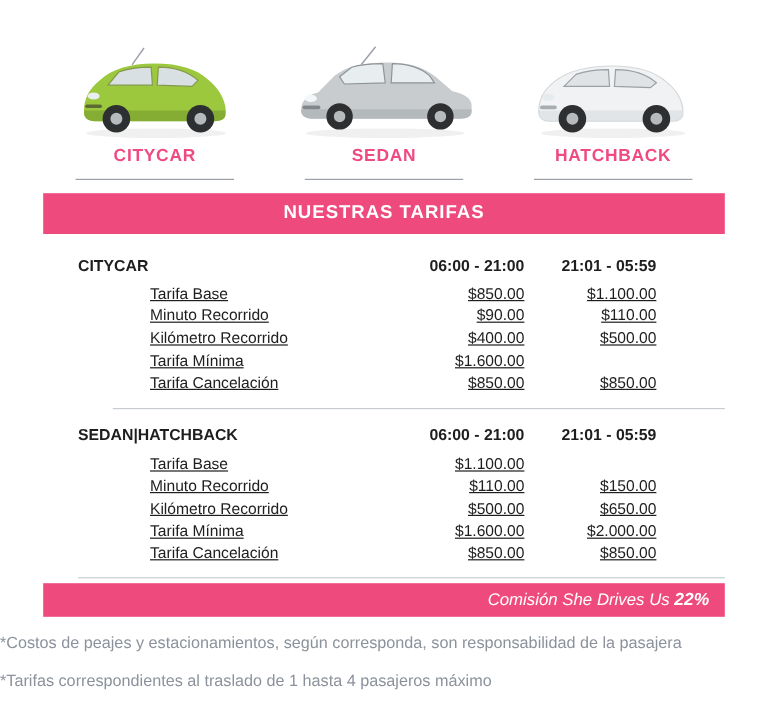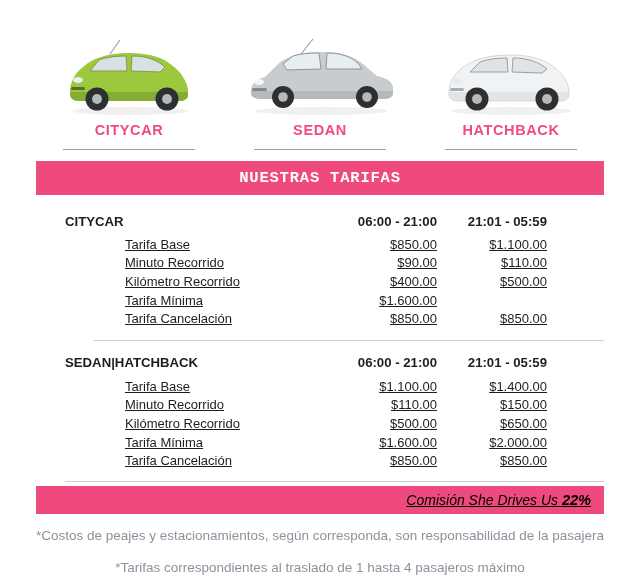--- a/index.html
+++ b/index.html
@@ -33,21 +33,21 @@
     color:var(--label-pink);
     font-weight:bold;font-size:14.5px;letter-spacing:0.6px;
   }
   .label-underline{
     height:0;border-bottom:1px solid #9aa0a6;
     width:132px;margin:11px auto 0 auto;
   }
   
   .banner{
     margin:11px 36px 0 36px;height:34px;background:var(--pink);
-    display:flex;align-items:center;justify-content:center;font-family:Liberation Mono, monospace;
+    display:flex;align-items:center;justify-content:center;
   }
   .banner-title{
     color:#fff;font-weight:bold;font-size:15.5px;letter-spacing:0.8px;
   }
   
   .tariff{margin:16px 36px 0 65px;width:482px;color:var(--text-dark);}
   .t-grid{display:grid;grid-template-columns:1fr 112px 110px;}
   .t-head{font-weight:bold;font-size:13.2px;height:20px;align-items:center;}
   .t-head .t-name{text-align:left;}
   .t-col{text-align:right;white-space:nowrap;}
@@ -62,26 +62,26 @@
     border:0;border-top:1px solid var(--line-gray);
     margin:11px 36px 0 65px;width:539px;
   }
   
   .commission-bar{
     margin:4px 36px 0 36px;height:28px;background:var(--pink);
     display:flex;align-items:center;justify-content:flex-end;
     padding-right:13px;
   }
   .commission-text{
-    color:#000000;font-style:italic;font-size:14px;white-space:pre;text-decoration:underline;
+    color:#ffffff;font-style:italic;font-size:14px;white-space:pre;
   }
   .commission-text b{font-size:14.5px;}
   
   .footnote{
-    text-align:center;color:var(--muted-gray);
+    color:var(--muted-gray);
     font-size:13.5px;
   }
   .footnote-1{margin-top:14px;}
   .footnote-2{margin-top:17px;}
 </style>
 </head>
 <body>
 
 <div class="page">
 
@@ -192,21 +192,20 @@
 
     <div class="t-grid t-head">
       <div class="t-name">SEDAN|HATCHBACK</div>
       <div class="t-col">06:00 - 21:00</div>
       <div class="t-col">21:01 - 05:59</div>
     </div>
     <div class="t-rows">
       <div class="t-grid t-row">
         <div class="t-label">Tarifa Base</div>
         <div class="t-col">$1.100.00</div>
-        <div class="t-col">$1.400.00</div>
       </div>
       <div class="t-grid t-row">
         <div class="t-label">Minuto Recorrido</div>
         <div class="t-col">$110.00</div>
         <div class="t-col">$150.00</div>
       </div>
       <div class="t-grid t-row">
         <div class="t-label">Kilómetro Recorrido</div>
         <div class="t-col">$500.00</div>
         <div class="t-col">$650.00</div>

